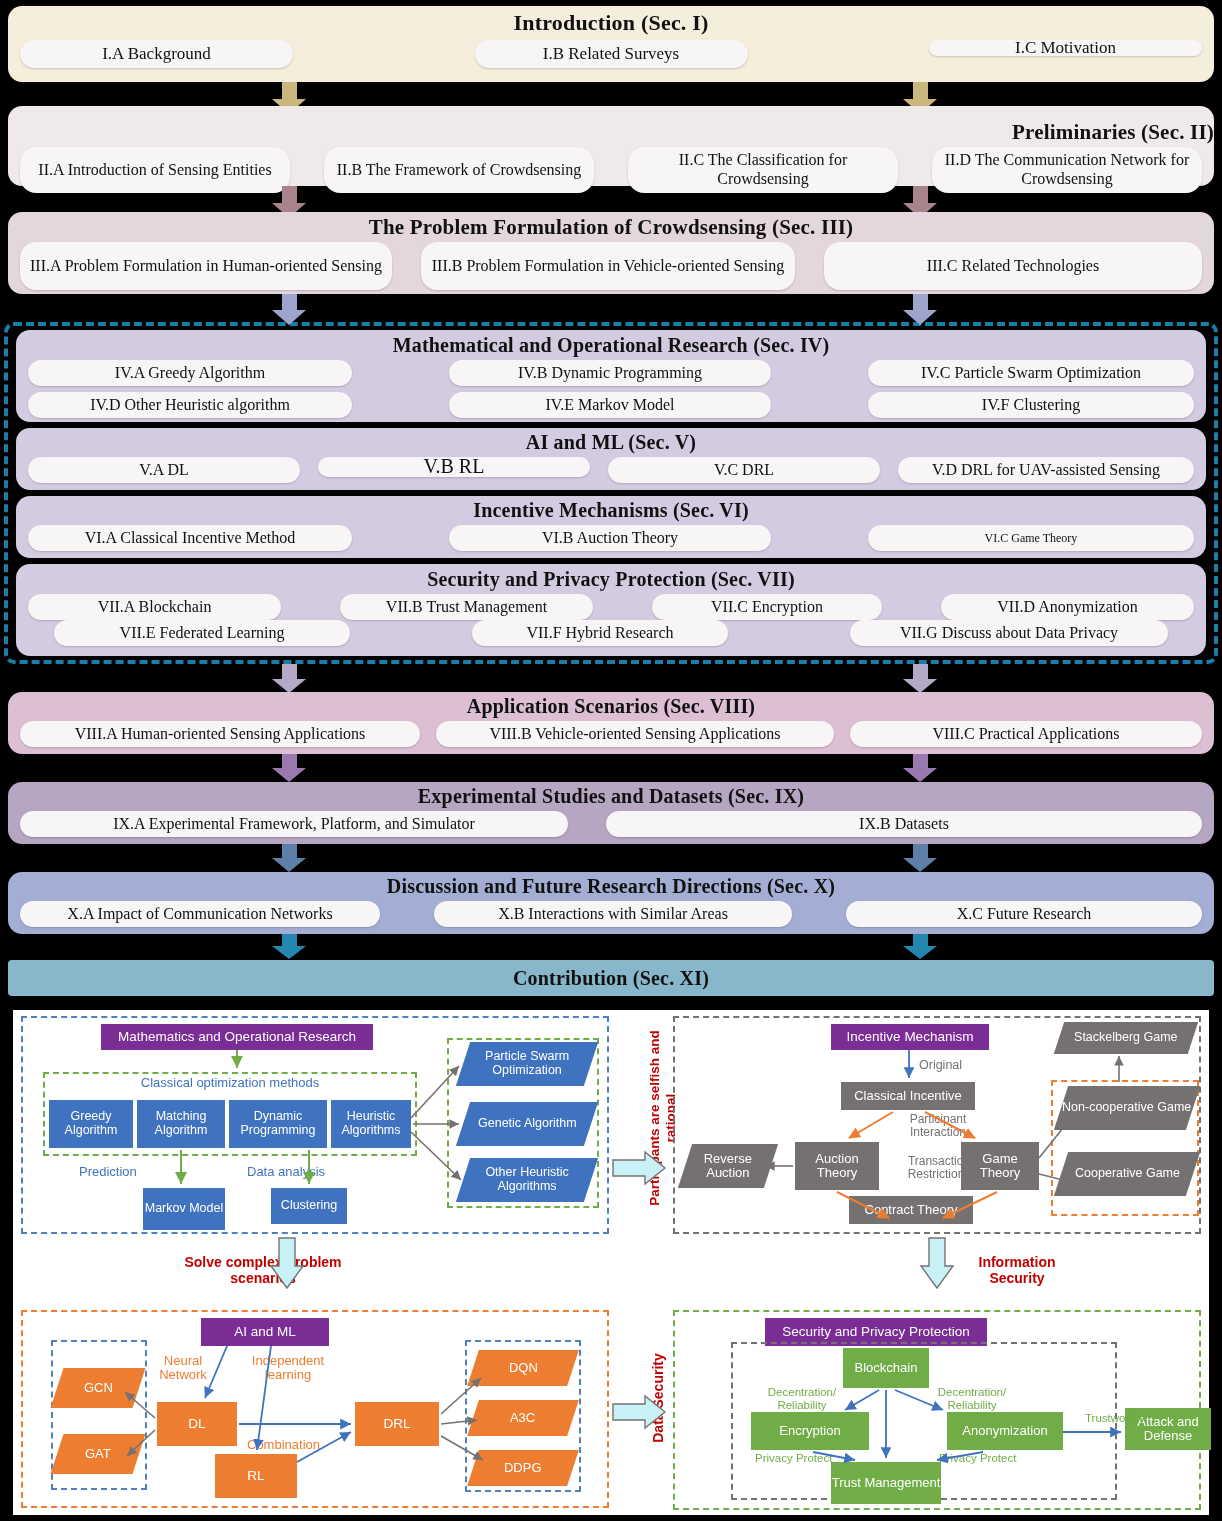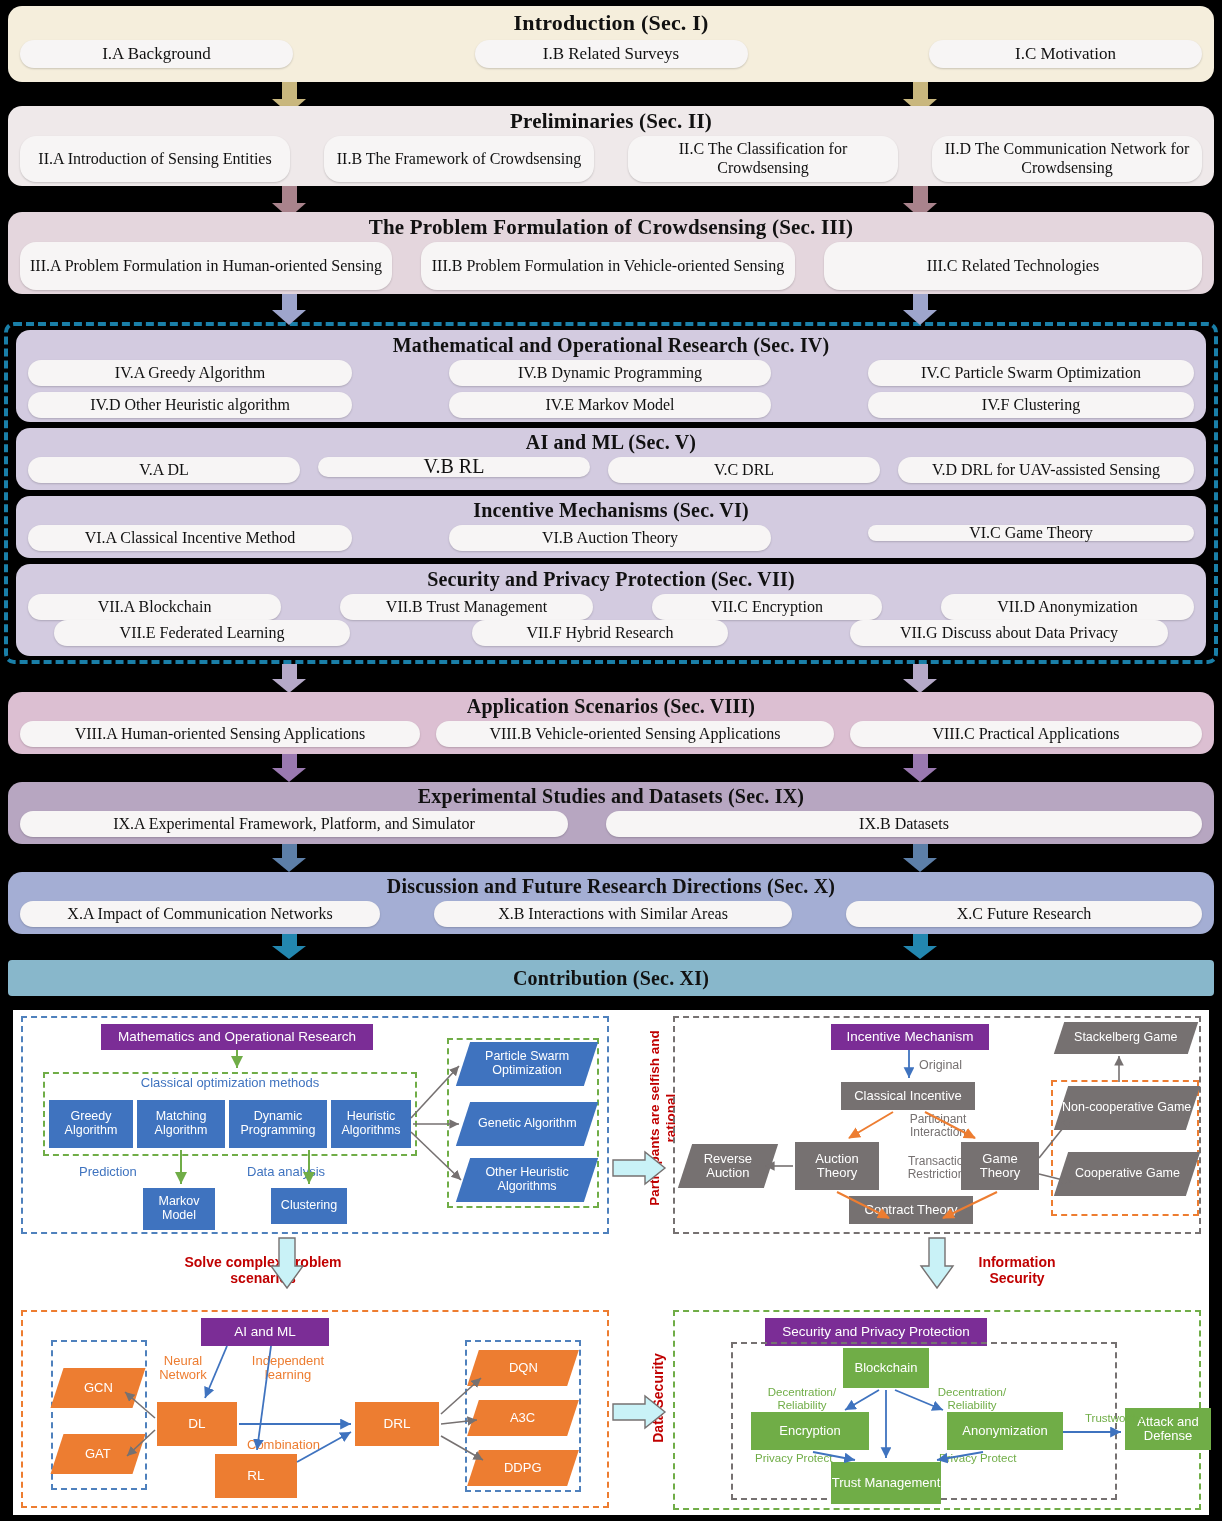--- a/index.html
+++ b/index.html
@@ -89,35 +89,35 @@
 
 <div id="flow">
 
   <div id="dashgroup"></div>
 
   <div class="band" style="left:8px;top:6px;width:1206px;height:76px;background:#f5eedc;">
     <div class="band-title" style="font-size:22px;padding-top:4px;">Introduction (Sec. I)</div>
     <div class="pillrow" style="margin-top:4px;">
       <div class="pill" style="width:273px;height:28px;font-size:17px;">I.A Background</div>
       <div class="pill" style="width:273px;height:28px;font-size:17px;">I.B Related Surveys</div>
-      <div class="pill" style="width:273px;height:28px;font-size:17px;">I.C Motivation</div>
+      <div class="pill" style="width:273px;height:16px;font-size:17px;">I.C Motivation</div>
     </div>
   </div>
 
   <div class="arrow" style="left:272px;top:82px;">
     <div class="shaft" style="height:17px;background:#c9b77e;"></div>
     <div class="head" style="border-top:15px solid #c9b77e;"></div>
   </div>
   <div class="arrow" style="left:903px;top:82px;">
     <div class="shaft" style="height:17px;background:#c9b77e;"></div>
     <div class="head" style="border-top:15px solid #c9b77e;"></div>
   </div>
 
   <div class="band" style="left:8px;top:106px;width:1206px;height:80px;background:#efe9ea;">
-    <div class="band-title" style="font-size:21px;padding-top:3px;">Preliminaries (Sec. II)</div>
+    <div class="band-title" style="font-size:21px;padding-top:14px;text-align:right;">Preliminaries (Sec. II)</div>
     <div class="pillrow" style="margin-top:2px;">
       <div class="pill" style="width:270px;height:46px;font-size:16px;padding:0 6px;">II.A  Introduction of Sensing Entities</div>
       <div class="pill" style="width:270px;height:46px;font-size:16px;padding:0 6px;">II.B  The Framework of Crowdsensing</div>
       <div class="pill" style="width:270px;height:46px;font-size:16px;padding:0 6px;">II.C The Classification for Crowdsensing</div>
       <div class="pill" style="width:270px;height:46px;font-size:16px;padding:0 6px;">II.D The Communication Network for Crowdsensing</div>
     </div>
   </div>
 
   <div class="arrow" style="left:272px;top:186px;">
     <div class="shaft" style="height:17px;background:#a9838c;"></div>
@@ -168,21 +168,21 @@
       <div class="pill" style="width:272px;height:26px;font-size:16px;">V.C DRL</div>
       <div class="pill" style="width:296px;height:26px;font-size:16px;">V.D  DRL for UAV-assisted Sensing</div>
     </div>
   </div>
 
   <div class="band" style="left:16px;top:496px;width:1190px;height:62px;background:#d3cbe0;">
     <div class="band-title" style="font-size:20px;padding-top:3px;">Incentive Mechanisms (Sec. VI)</div>
     <div class="pillrow" style="margin-top:3px;">
       <div class="pill" style="width:324px;height:26px;font-size:16px;">VI.A  Classical Incentive Method</div>
       <div class="pill" style="width:322px;height:26px;font-size:16px;">VI.B  Auction Theory</div>
-      <div class="pill" style="width:326px;height:16px;font-size:16px;">VI.C  Game Theory</div>
+      <div class="pill" style="width:326px;height:26px;font-size:12px;">VI.C  Game Theory</div>
     </div>
   </div>
 
   <div class="band" style="left:16px;top:564px;width:1190px;height:92px;background:#d3cbe0;">
     <div class="band-title" style="font-size:20px;padding-top:4px;">Security and Privacy Protection (Sec. VII)</div>
     <div class="pillrow" style="margin-top:3px;">
       <div class="pill" style="width:253px;height:26px;font-size:16px;">VII.A  Blockchain</div>
       <div class="pill" style="width:253px;height:26px;font-size:16px;">VII.B  Trust Management</div>
       <div class="pill" style="width:230px;height:26px;font-size:16px;">VII.C  Encryption</div>
       <div class="pill" style="width:253px;height:26px;font-size:16px;">VII.D Anonymization</div>
@@ -289,21 +289,21 @@
   <div class="para" style="left:450px;top:92px;width:128px;height:44px;background:#3f73bf;font-size:12.5px;">
     <span>Genetic Algorithm</span>
     </div>
   <div class="para" style="left:450px;top:148px;width:128px;height:44px;background:#3f73bf;font-size:12.5px;">
     <span>Other Heuristic Algorithms</span>
     </div>
 
   <div class="lbl" style="left:66px;top:155px;font-size:13px;color:#3f73bf;">Prediction</div>
   <div class="lbl" style="left:234px;top:155px;font-size:13px;color:#3f73bf;">Data analysis</div>
 
-  <div class="node" style="left:130px;top:178px;width:72px;height:42px;background:#3f73bf;font-size:12.5px;">
+  <div class="node" style="left:130px;top:178px;width:82px;height:42px;background:#3f73bf;font-size:12.5px;">
     <span>Markov Model</span>
     </div>
   <div class="node" style="left:258px;top:178px;width:76px;height:36px;background:#3f73bf;font-size:12.5px;">
     <span>Clustering</span>
     </div>
 
   <div class="vlabel" style="left:28px;top:0px;"></div>
   <div class="lbl" style="left:600px;top:8px;width:40px;height:200px;">
     <div style="transform:rotate(-90deg) translate(-100%,0);transform-origin:0 0;width:200px;text-align:center;
                 font-size:13.5px;font-weight:bold;color:#c00000;line-height:1.15;margin-left:34px;">

